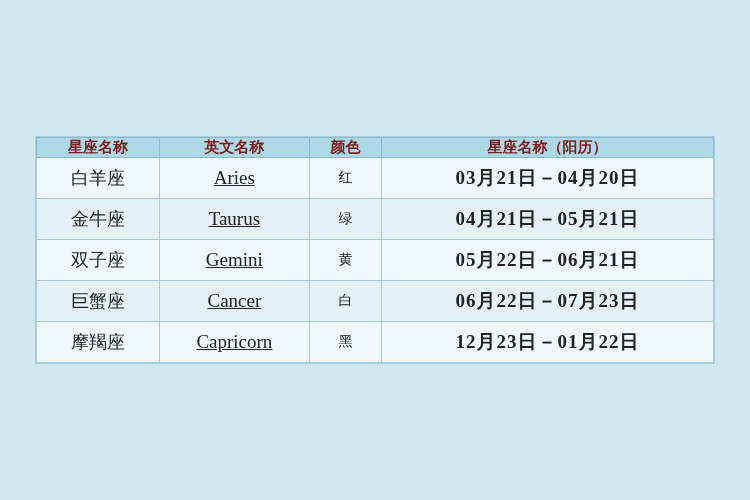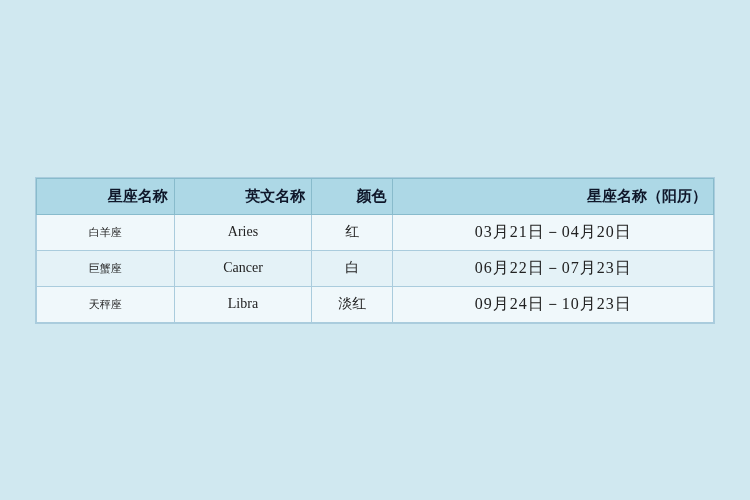--- a/index.html
+++ b/index.html
@@ -19,52 +19,54 @@
     }
     table {
       width: 100%;
       border-collapse: collapse;
     }
     thead tr {
       background-color: #add8e6;
     }
     thead th {
       border: 1px solid #88bbcc;
-      padding: 8px 6px;
-      text-align: right;
+      padding: 0 6px;
+      text-align: center;
       font-size: 15px;
       font-weight: bold;
-      color: #0f172a;
+      color: #7f1d1d;
     }
     tbody tr {
       background-color: #f0f8fb;
     }
     tbody tr:nth-child(even) {
       background-color: #e4f2f7;
     }
     tbody td {
       border: 1px solid #aaccdd;
       padding: 7px 6px;
       text-align: center;
       font-size: 14px;
       color: #222;
     }
     tbody td:first-child {
-      font-size: 11px;
+      font-size: 18px;
     }
     tbody td:nth-child(2) {
-      font-size: 14px;
+      font-size: 19px;
       letter-spacing: 0px;
+      text-decoration: underline;
     }
     tbody td:nth-child(3) {
       font-size: 14px;
     }
     tbody td:nth-child(4) {
-      font-size: 16px;
+      font-size: 19px;
       letter-spacing: 1px;
+      font-weight: bold;
     }
   </style>
 </head>
 <body>
 
 <div class="table-container">
   <table>
     <thead>
       <tr>
         <th>星座名称</th>
@@ -74,26 +76,38 @@
       </tr>
     </thead>
     <tbody id="table-body">
     <tr>
           <td>白羊座</td>
           <td>Aries</td>
           <td>红</td>
           <td>03月21日－04月20日</td>
         </tr>
         <tr>
+          <td>金牛座</td>
+          <td>Taurus</td>
+          <td>绿</td>
+          <td>04月21日－05月21日</td>
+        </tr>
+        <tr>
+          <td>双子座</td>
+          <td>Gemini</td>
+          <td>黄</td>
+          <td>05月22日－06月21日</td>
+        </tr>
+        <tr>
           <td>巨蟹座</td>
           <td>Cancer</td>
           <td>白</td>
           <td>06月22日－07月23日</td>
         </tr>
         <tr>
-          <td>天秤座</td>
-          <td>Libra</td>
-          <td>淡红</td>
-          <td>09月24日－10月23日</td>
+          <td>摩羯座</td>
+          <td>Capricorn</td>
+          <td>黑</td>
+          <td>12月23日－01月22日</td>
         </tr>
       </tbody>
   </table>
 </div>
 
 </body></html>

